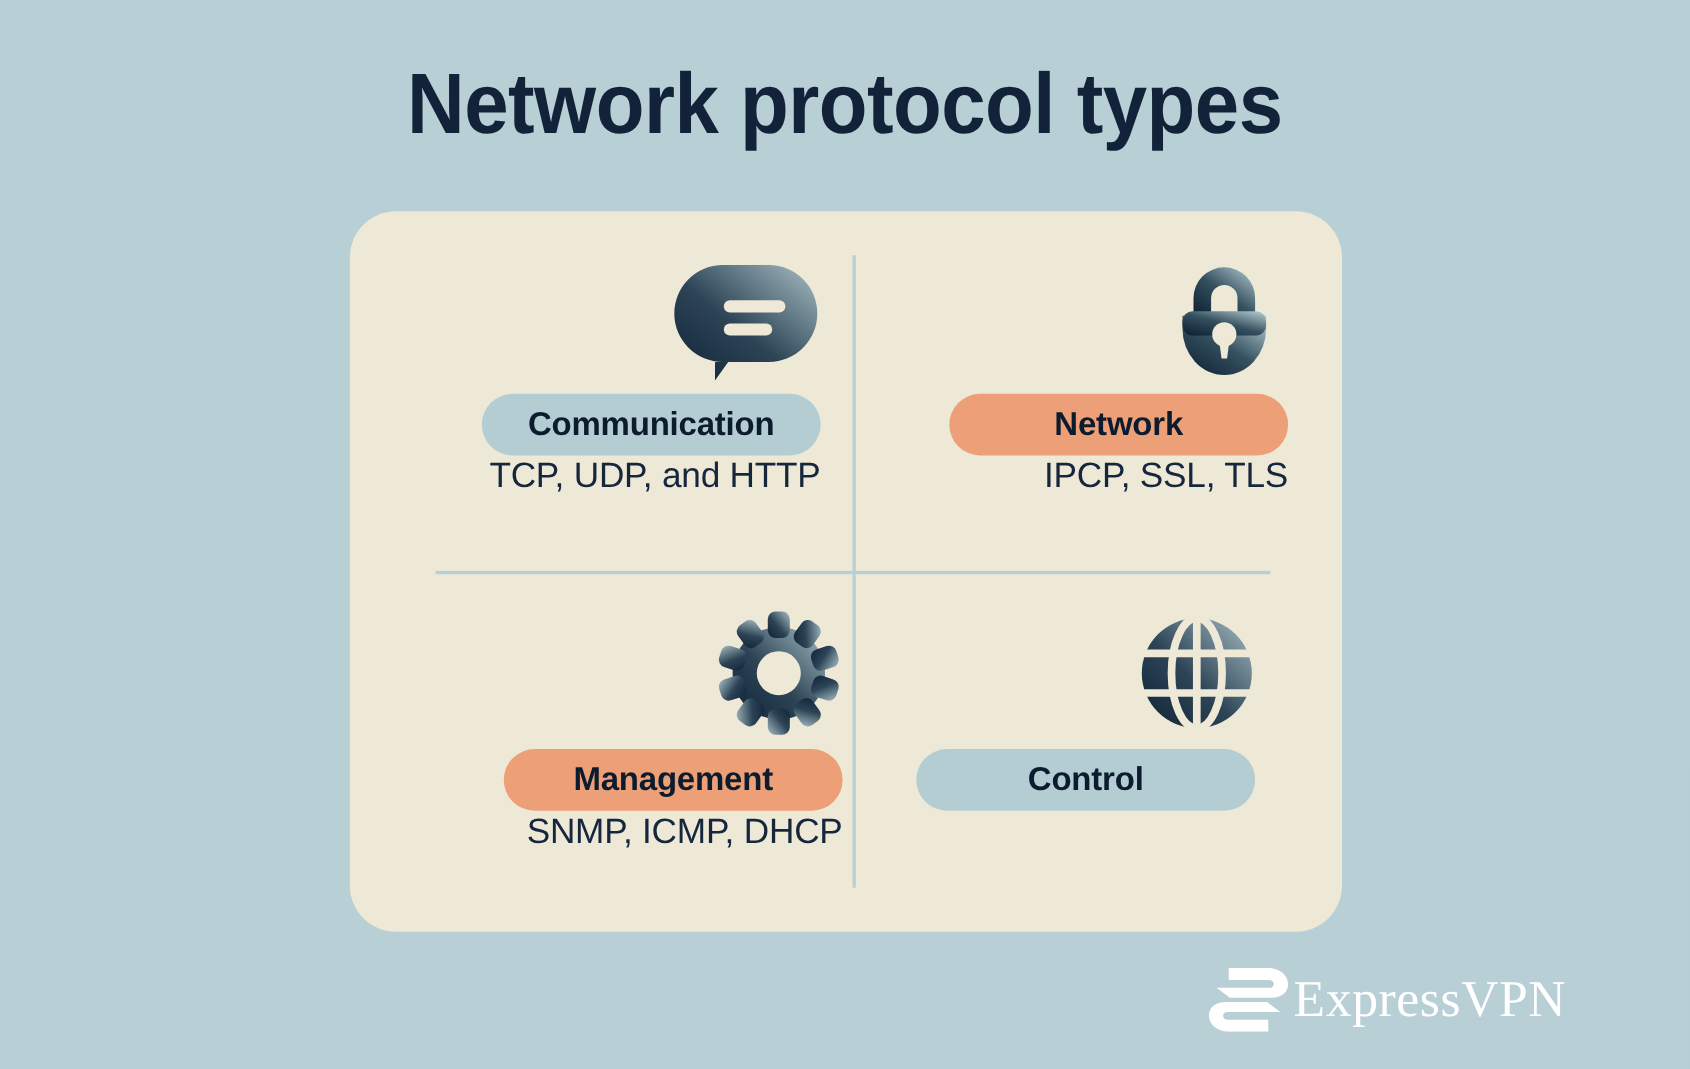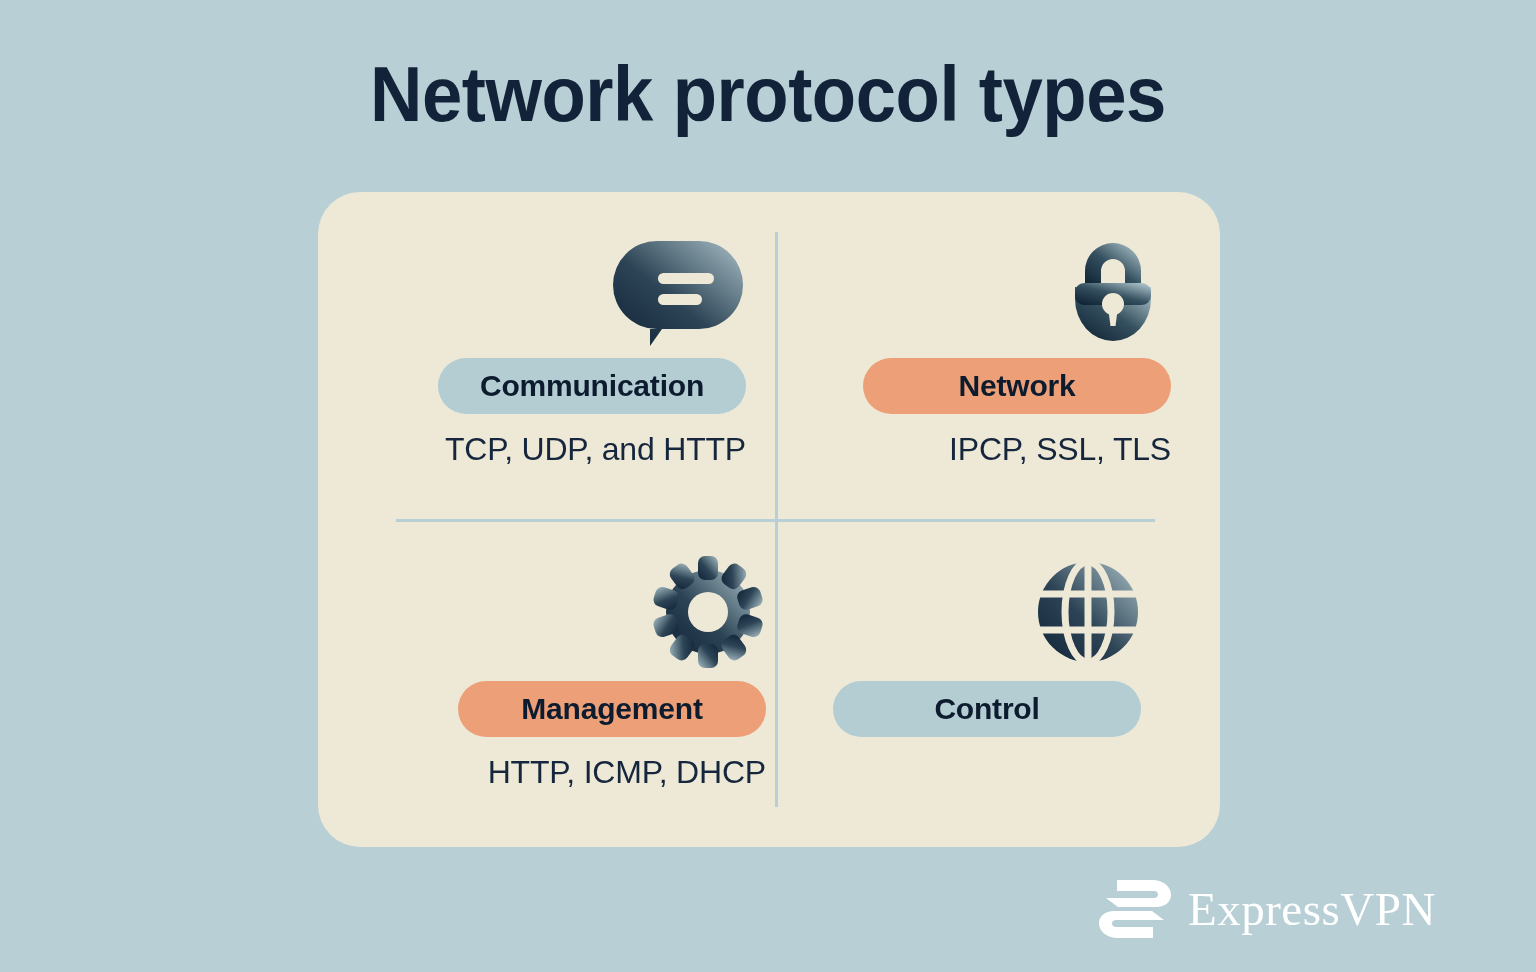--- a/index.html
+++ b/index.html
@@ -96,35 +96,34 @@
     font-size: 30px;
     font-weight: bold;
     color: #0d1b2e;
     letter-spacing: -0.2px;
     white-space: nowrap;
   }
   .pill-blue { background: #b3cdd3; }
   .pill-orange { background: #eda077; }
 
   .sub {
-    margin-top: 17px;
     font-size: 32px;
     color: #16273d;
     white-space: nowrap;
     letter-spacing: -0.2px;
   }
 
   
   .logo {
     position: absolute;
     left: 1098px;
     top: 880px;
     display: flex;
     align-items: center;
-    gap: 16px;
+    gap: 4px;
   }
   .logo-word {
     font-family: "Liberation Serif", serif;
     font-size: 47px;
     color: #ffffff;
     letter-spacing: 0.5px;
     line-height: 1;
   }
 </style>
 </head>
@@ -199,21 +198,21 @@
           <rect x="48" y="2" width="20" height="24" rx="7" transform="rotate(288 58 58)"></rect>
           <rect x="48" y="2" width="20" height="24" rx="7" transform="rotate(324 58 58)"></rect>
         </g>
       </g>
       <circle cx="58" cy="58" r="20" fill="#eee9d7"></circle>
     </svg>
   </div>
   <div class="pill pill-orange">
     <span class="pill-label">Management</span>
   </div>
-  <div class="sub">HTTP, ICMP, DHCP</div>
+  <div class="sub">SNMP, ICMP, DHCP</div>
 </div>
 
 <div class="quad q-br">
   <div class="icon-wrap">
     <svg width="106" height="106" viewBox="0 0 106 106">
       <circle cx="53" cy="53" r="50" fill="url(#iconGrad)"></circle>
       <g stroke="#eee9d7" stroke-width="7" fill="none">
         <line x1="5" y1="35" x2="101" y2="35"></line>
         <line x1="5" y1="71" x2="101" y2="71"></line>
         <line x1="53" y1="3" x2="53" y2="103"></line>

